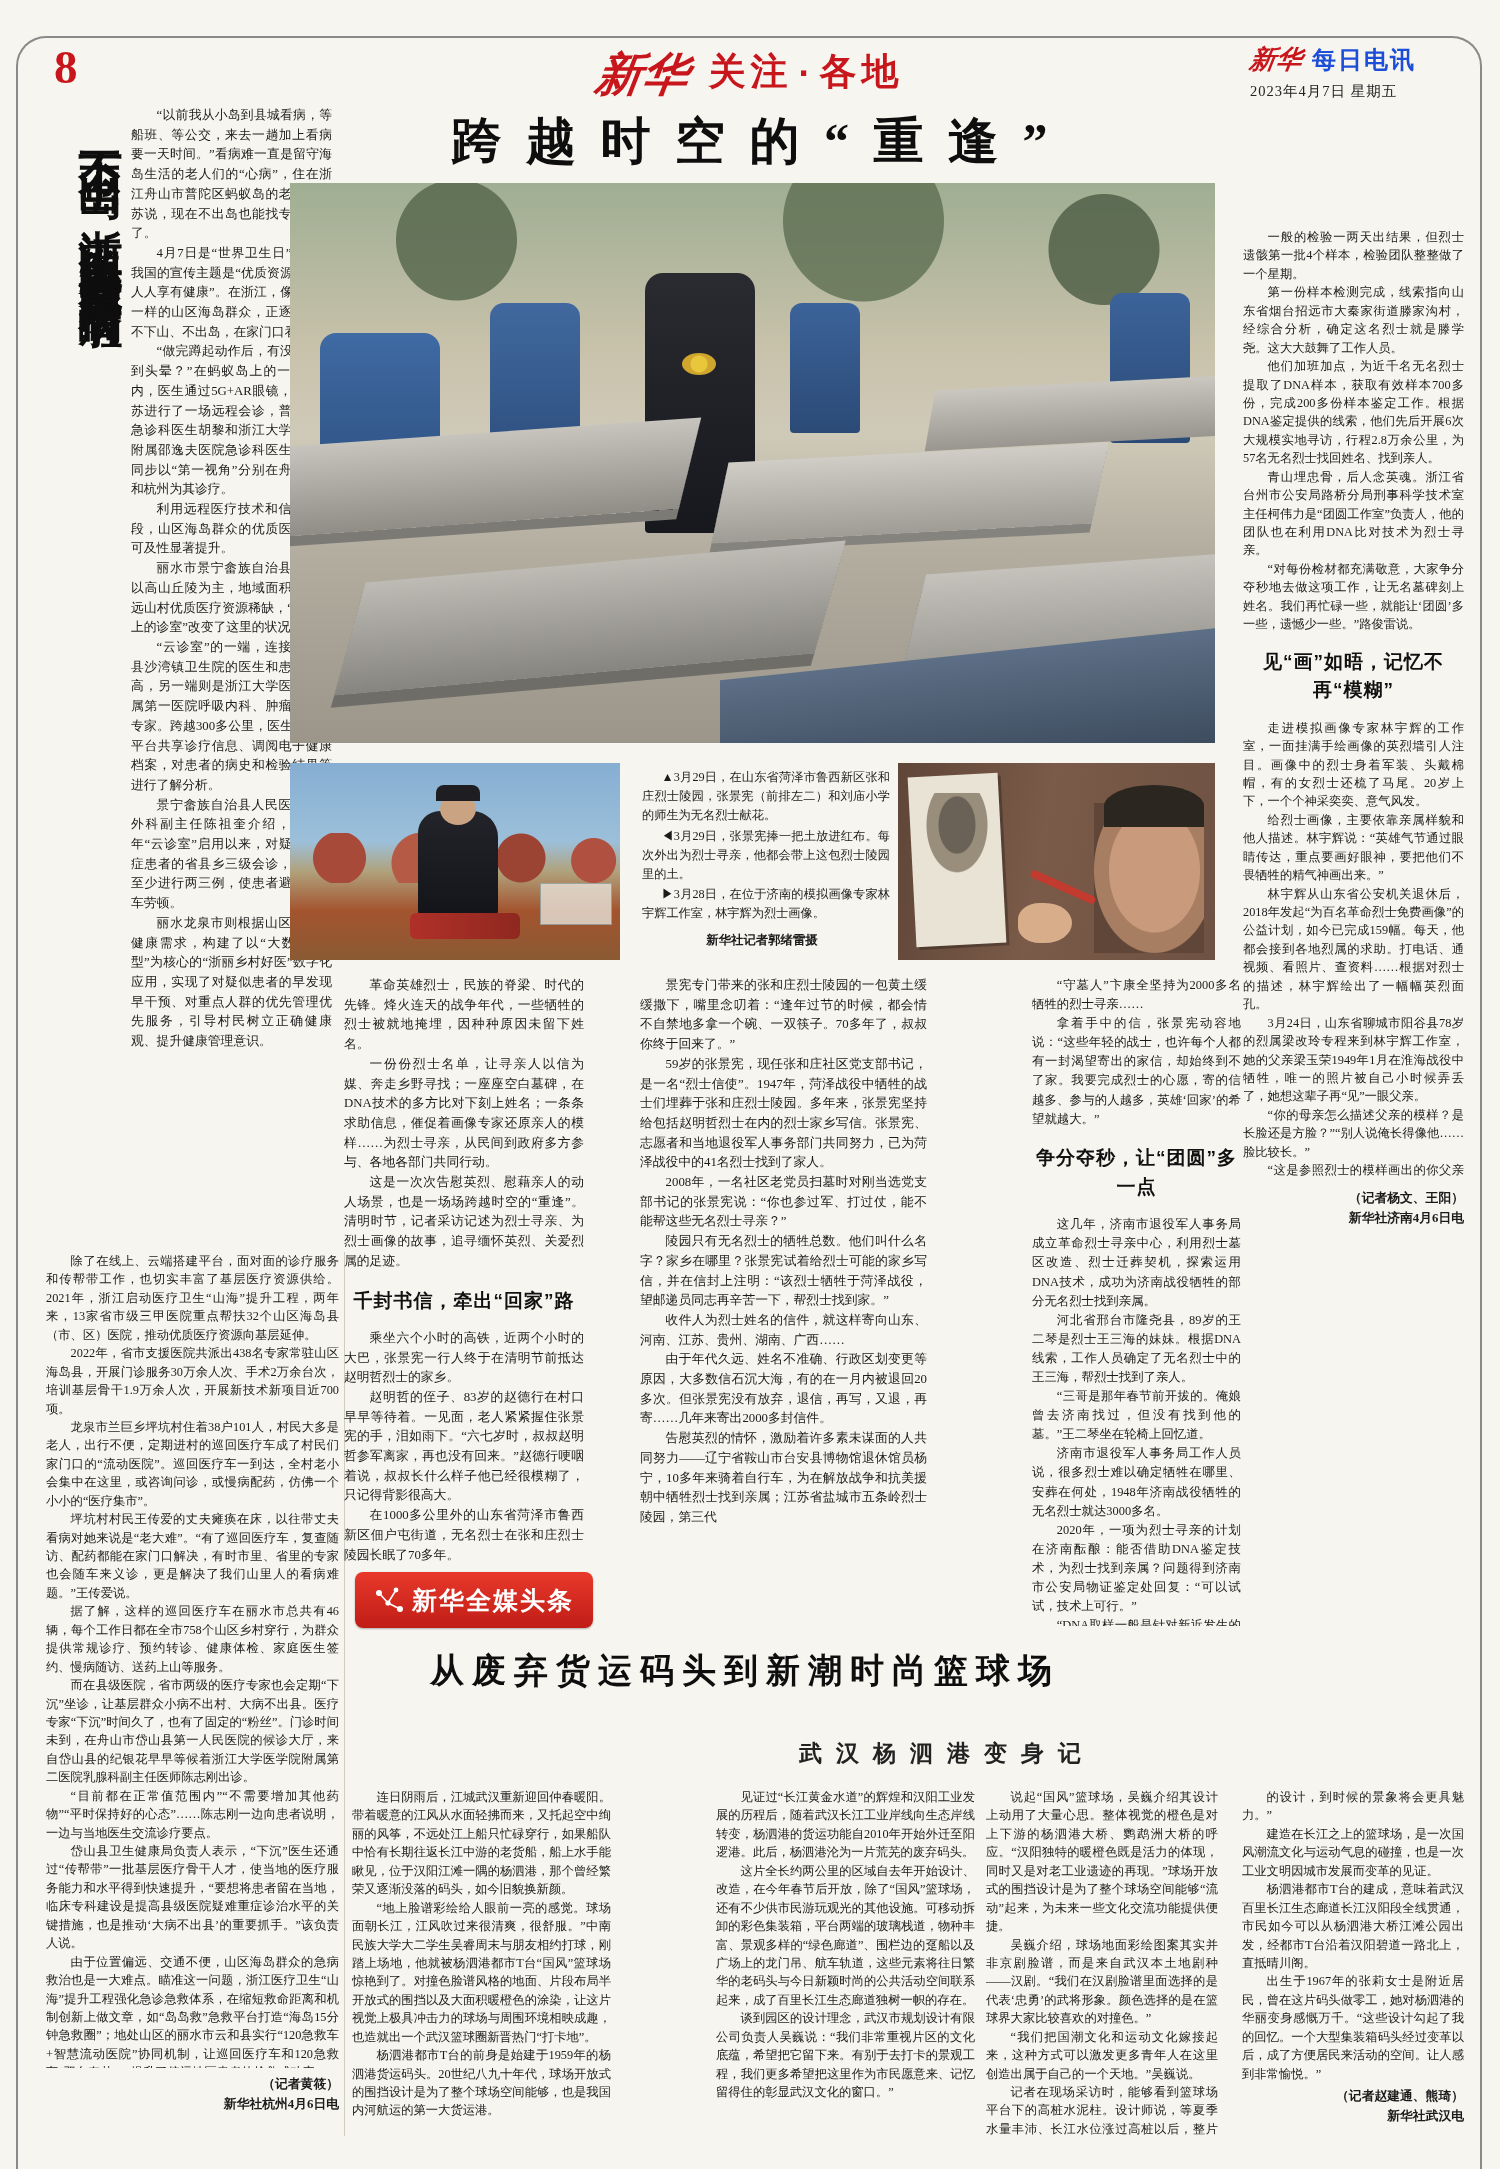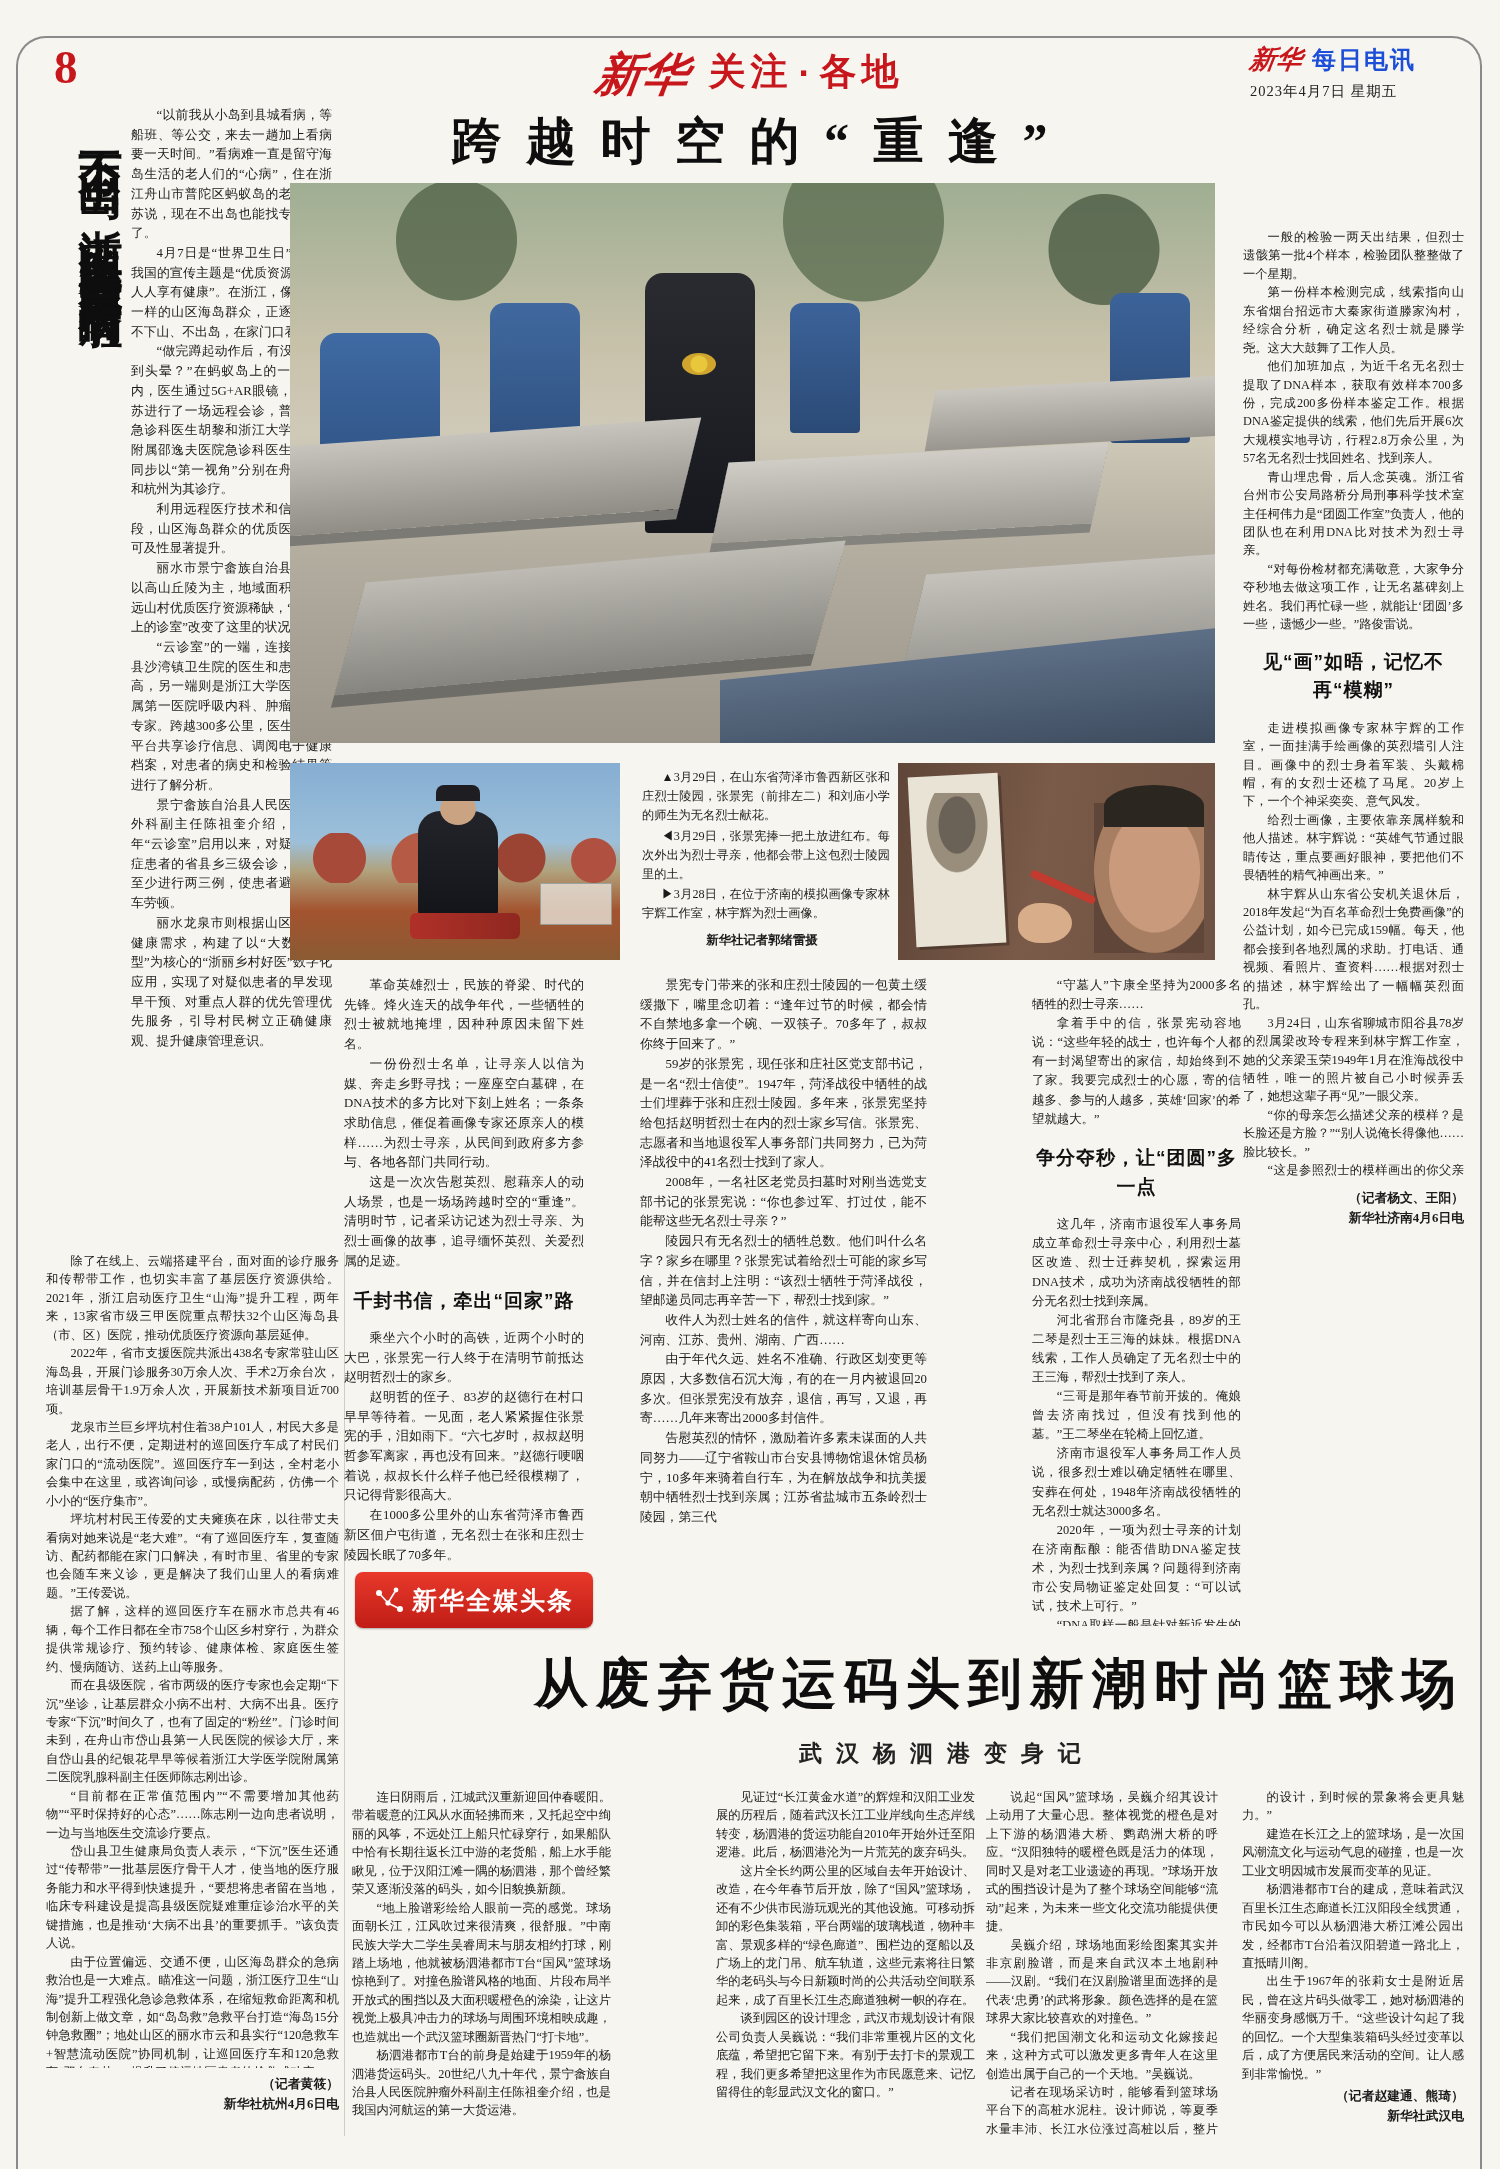--- a/index.html
+++ b/index.html
@@ -190,28 +190,28 @@
       <p>“你的母亲怎么描述父亲的模样？是长脸还是方脸？”“别人说俺长得像他……脸比较长。”</p>
       <p>“这是参照烈士的模样画出的你父亲画像。你看，他穿上军装了。”当林宇辉把画像递给梁改玲，端详着手里的画像，梁改玲泪流满面，连声说“像，很像”。</p>
     </div>
 </div>
 
 <div class="abs byline" style="left:1243px;top:1188px;width:221px;text-align:right;background:#f7f5ef;">
   <div>（记者杨文、王阳）</div>
   <div>新华社济南4月6日电</div>
 </div>
 
-<div class="abs headline-serif" style="left:430px;top:1648px;width:1034px;text-align:right;font-size:54px;letter-spacing:8px;">从废弃货运码头到新潮时尚篮球场</div>
+<div class="abs headline-serif" style="left:430px;top:1648px;width:1034px;text-align:left;font-size:34px;letter-spacing:8px;">从废弃货运码头到新潮时尚篮球场</div>
 
 <div class="abs" style="left:430px;top:1738px;width:1034px;text-align:center;font-size:23px;font-weight:600;letter-spacing:14px;color:#222;">武汉杨泗港变身记</div>
 
 <div class="abs col dense" style="left:352px;top:1788px;width:259px;height:352px;">
     <p>连日阴雨后，江城武汉重新迎回仲春暖阳。带着暖意的江风从水面轻拂而来，又托起空中绚丽的风筝，不远处江上船只忙碌穿行，如果船队中恰有长期往返长江中游的老货船，船上水手能瞅见，位于汉阳江滩一隅的杨泗港，那个曾经繁荣又逐渐没落的码头，如今旧貌换新颜。</p>
     <p>“地上脸谱彩绘给人眼前一亮的感觉。球场面朝长江，江风吹过来很清爽，很舒服。”中南民族大学大二学生吴睿周末与朋友相约打球，刚踏上场地，他就被杨泗港都市T台“国风”篮球场惊艳到了。对撞色脸谱风格的地面、片段布局半开放式的围挡以及大面积暖橙色的涂染，让这片视觉上极具冲击力的球场与周围环境相映成趣，也造就出一个武汉篮球圈新晋热门“打卡地”。</p>
-    <p>杨泗港都市T台的前身是始建于1959年的杨泗港货运码头。20世纪八九十年代，景宁畲族自治县人民医院肿瘤外科副主任陈祖奎介绍，也是我国内河航运的第一大货运港。</p>
+    <p>杨泗港都市T台的前身是始建于1959年的杨泗港货运码头。20世纪八九十年代，球场开放式的围挡设计是为了整个球场空间能够，也是我国内河航运的第一大货运港。</p>
   </div>
 
 <div class="abs col dense" style="left:716px;top:1788px;width:259px;height:352px;">
     <p>见证过“长江黄金水道”的辉煌和汉阳工业发展的历程后，随着武汉长江工业岸线向生态岸线转变，杨泗港的货运功能自2010年开始外迁至阳逻港。此后，杨泗港沦为一片荒芜的废弃码头。</p>
     <p>这片全长约两公里的区域自去年开始设计、改造，在今年春节后开放，除了“国风”篮球场，还有不少供市民游玩观光的其他设施。可移动拆卸的彩色集装箱，平台两端的玻璃栈道，物种丰富、景观多样的“绿色廊道”、围栏边的趸船以及广场上的龙门吊、航车轨道，这些元素将往日繁华的老码头与今日新颖时尚的公共活动空间联系起来，成了百里长江生态廊道独树一帜的存在。</p>
     <p>谈到园区的设计理念，武汉市规划设计有限公司负责人吴巍说：“我们非常重视片区的文化底蕴，希望把它留下来。有别于去打卡的景观工程，我们更多希望把这里作为市民愿意来、记忆留得住的彰显武汉文化的窗口。”</p>
   </div>
 
 <div class="abs col dense" style="left:986px;top:1788px;width:232px;height:352px;">
     <p>说起“国风”篮球场，吴巍介绍其设计上动用了大量心思。整体视觉的橙色是对上下游的杨泗港大桥、鹦鹉洲大桥的呼应。“汉阳独特的暖橙色既是活力的体现，同时又是对老工业遗迹的再现。”球场开放式的围挡设计是为了整个球场空间能够“流动”起来，为未来一些文化交流功能提供便捷。</p>

